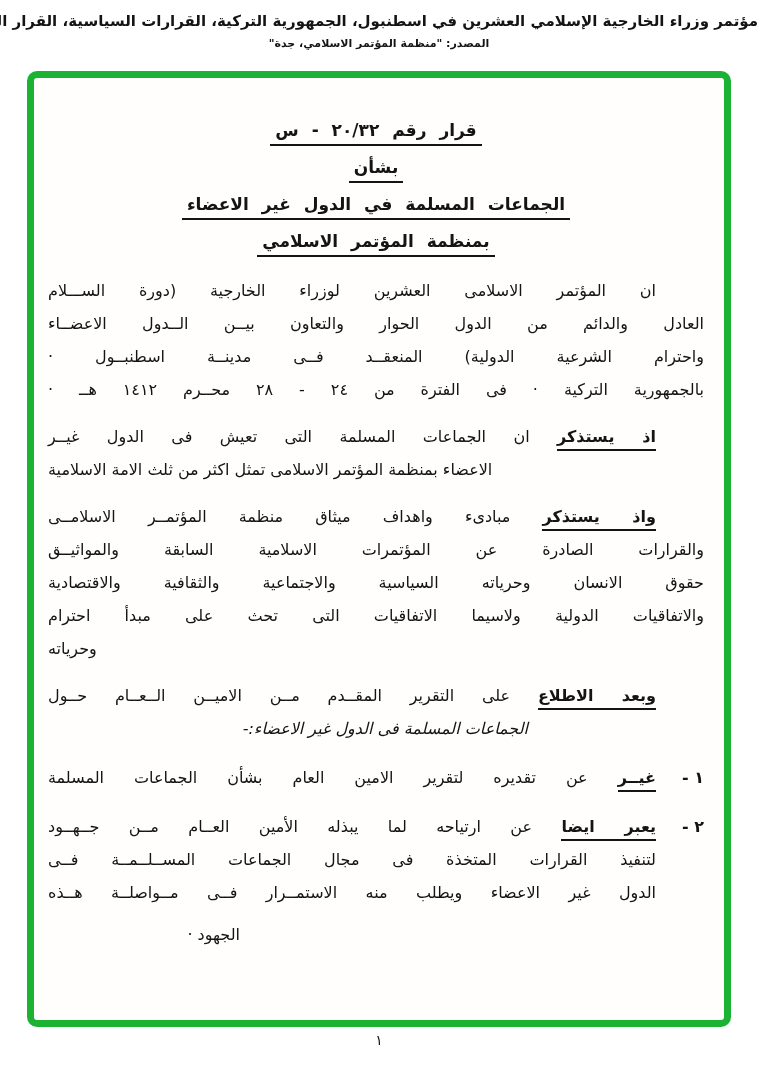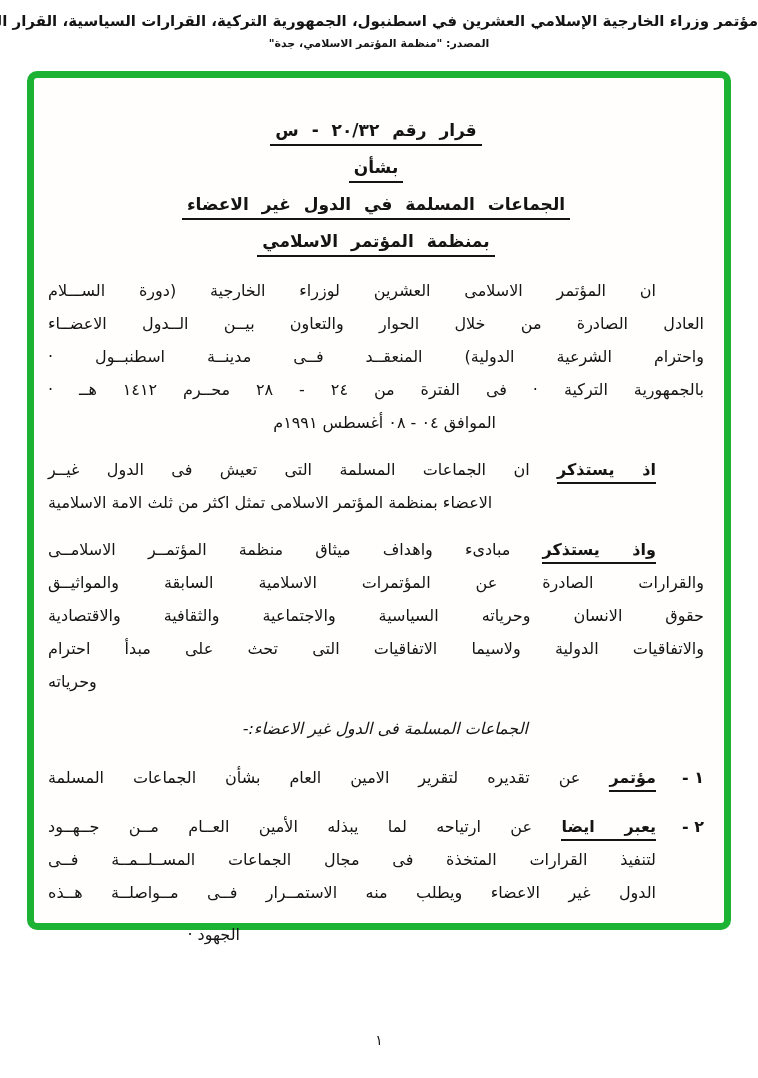--- a/index.html
+++ b/index.html
@@ -25,21 +25,21 @@
   }
   .cite-src{
     font-size:11px;
     font-weight:bold;
     margin-top:7px;
   }
   
   .frame{
     position:absolute;
     left:27px;top:71px;
-    width:704px;height:859px;
+    width:704px;height:956px;
     box-sizing:border-box;
     border:7px solid var(--green,#1cb233);
     border-radius:10px;
     background:#fffefd;
     padding:28px 20px 0 14px;
   }
   .doc{
     direction:rtl;
     font-size:16px;
     line-height:33px;
@@ -101,42 +101,42 @@
     <div class="doc">
       <div class="title-block" id="title-block">
           <div class="title-line"><span>قرار رقم ٢٠/٣٢ - س</span></div>
           <div class="title-line"><span>بشأن</span></div>
           <div class="title-line"><span>الجماعات المسلمة في الدول غير الاعضاء</span></div>
           <div class="title-line"><span>بمنظمة المؤتمر الاسلامي</span></div>
         </div>
       <div id="blocks">
           <div class="para">
             <div class="line" style="padding-right: 3em;">ان المؤتمر الاسلامى العشرين لوزراء الخارجية (دورة الســـلام</div>
-            <div class="line">العادل الصادرة من خلال الحوار والتعاون بيــن الــدول الاعضــاء</div>
+            <div class="line">العادل والدائم من الدول الحوار والتعاون بيــن الــدول الاعضــاء</div>
             <div class="line">واحترام الشرعية الدولية) المنعقــد فــى مدينــة اسطنبــول ·</div>
             <div class="line">بالجمهورية التركية · فى الفترة من ٢٤ - ٢٨ محــرم ١٤١٢ هــ ·</div>
-            <div class="line a-r" style="margin-right: 13em;">الموافق ٠٤ - ٠٨ أغسطس ١٩٩١م</div>
           </div>
           <div class="para">
             <div class="line" style="padding-right: 3em;"><span class="lead">اذ يستذكر</span> ان الجماعات المسلمة التى تعيش فى الدول غيــر</div>
             <div class="line a-l">الاعضاء بمنظمة المؤتمر الاسلامى تمثل اكثر من ثلث الامة الاسلامية</div>
           </div>
           <div class="para">
             <div class="line" style="padding-right: 3em;"><span class="lead">واذ يستذكر</span> مبادىء واهداف ميثاق منظمة المؤتمــر الاسلامــى</div>
             <div class="line">والقرارات الصادرة عن المؤتمرات الاسلامية السابقة والمواثيــق</div>
             <div class="line">حقوق الانسان وحرياته السياسية والاجتماعية والثقافية والاقتصادية</div>
             <div class="line">والاتفاقيات الدولية ولاسيما الاتفاقيات التى تحث على مبدأ احترام</div>
             <div class="line a-l">وحرياته</div>
           </div>
           <div class="para">
+            <div class="line" style="padding-right: 3em;"><span class="lead">وبعد الاطلاع</span> على التقرير المقــدم مــن الاميــن الــعــام حــول</div>
             <div class="line a-r" style="margin-right: 11em; font-style: italic;">الجماعات المسلمة فى الدول غير الاعضاء:-</div>
           </div>
           <div class="item">
             <span class="num">١ -</span>
-            <div class="line"><span class="lead">مؤتمر</span> عن تقديره لتقرير الامين العام بشأن الجماعات المسلمة</div>
+            <div class="line"><span class="lead">غيــر</span> عن تقديره لتقرير الامين العام بشأن الجماعات المسلمة</div>
           </div>
           <div class="item">
             <span class="num">٢ -</span>
             <div class="line"><span class="lead">يعبر ايضا</span> عن ارتياحه لما يبذله الأمين العــام مــن جــهــود</div>
             <div class="line">لتنفيذ القرارات المتخذة فى مجال الجماعات المســلــمــة فــى</div>
             <div class="line">الدول غير الاعضاء ويطلب منه الاستمــرار فــى مــواصلــة هــذه</div>
             <div class="line a-r" style="margin-right: 26em; margin-top: 9px;">الجهود ·</div>
           </div>
         </div>
     </div>

